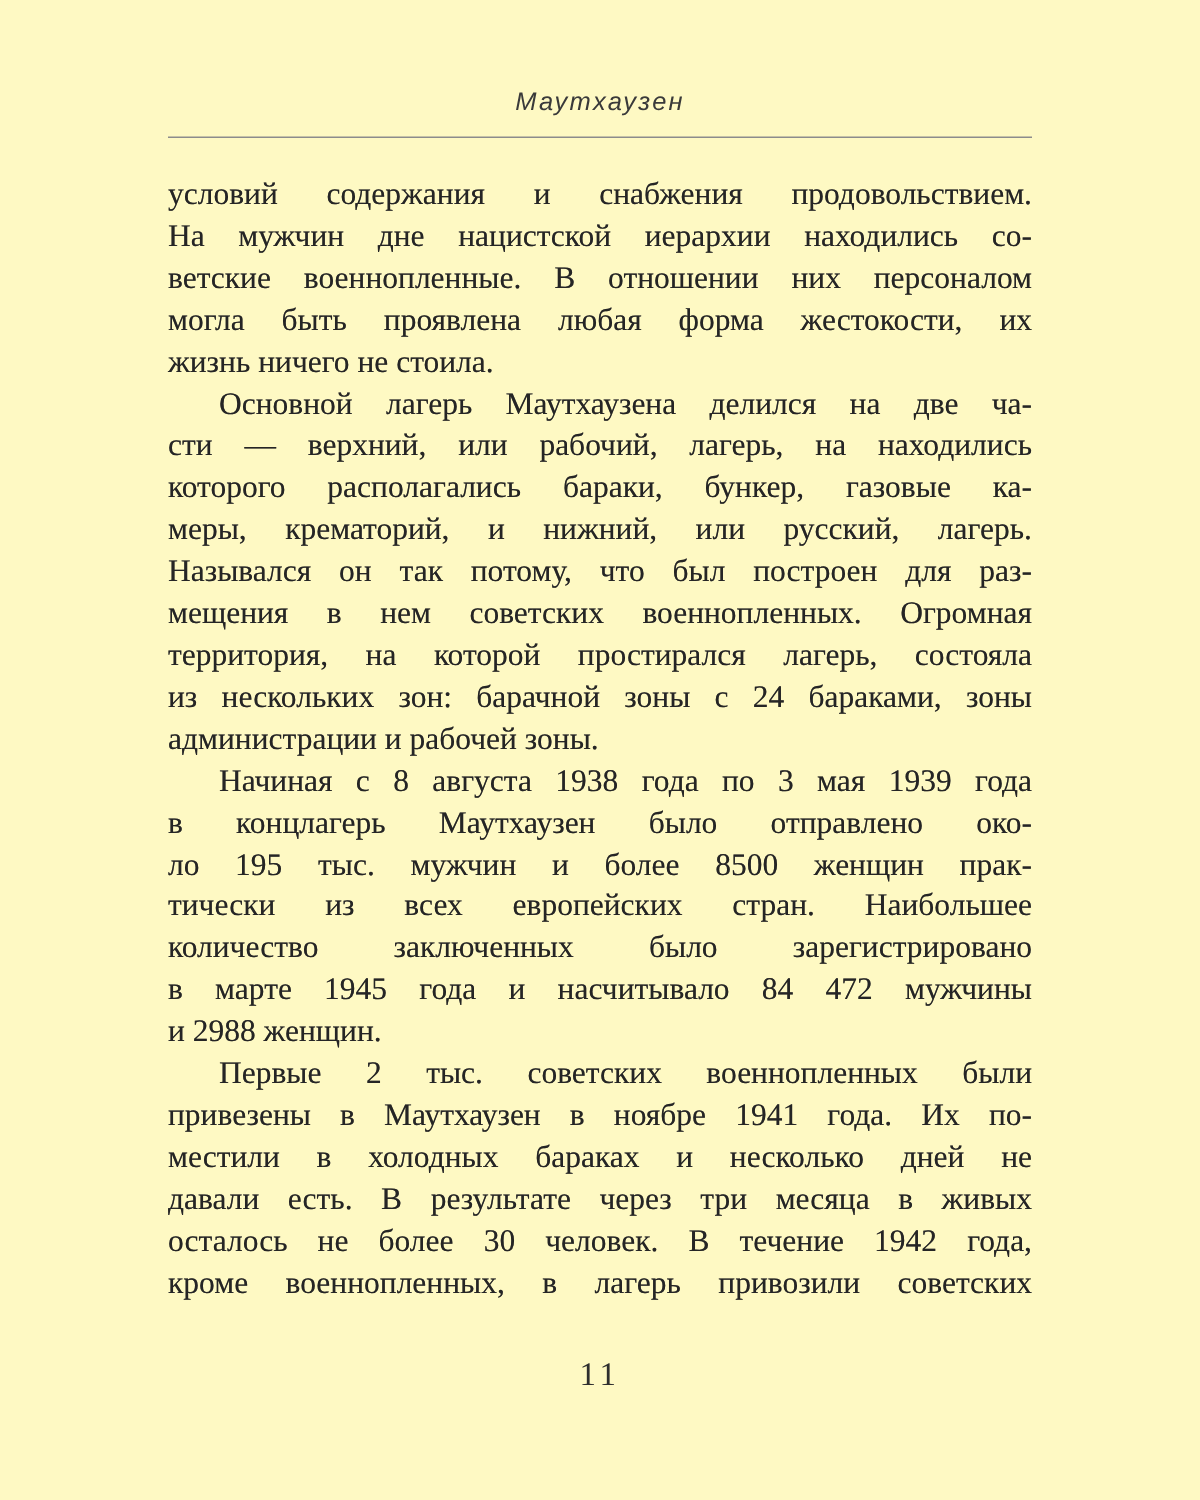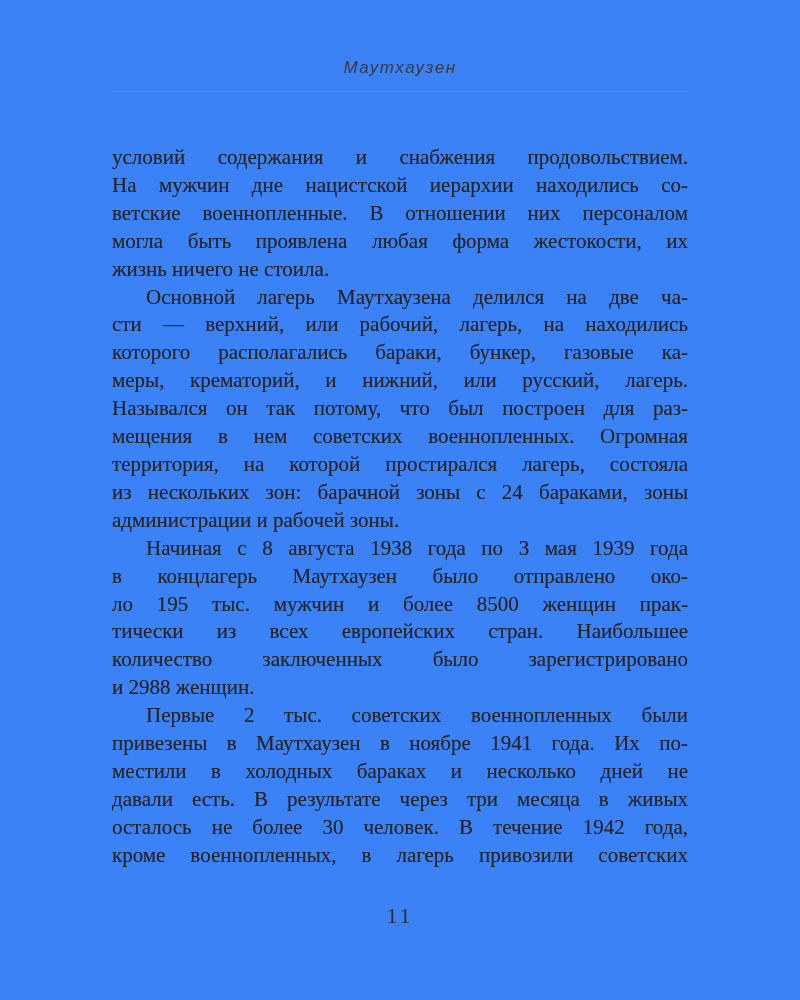--- a/index.html
+++ b/index.html
@@ -4,21 +4,21 @@
 <style>
   html, body {
     margin: 0;
     padding: 0;
     background: #ffffff;
   }
   .page {
     position: relative;
     width: 800px;
     height: 1000px;
-    background: #3b82f6;
+    background: #fef9c3;
     overflow: hidden;
     font-family: "Liberation Serif", serif;
   }
   .running-head {
     position: absolute;
     top: 58px;
     left: 112px;
     width: 576px;
     text-align: center;
     font-family: "Liberation Sans", sans-serif;
@@ -30,21 +30,21 @@
   .head-rule {
     position: absolute;
     top: 91px;
     left: 112px;
     width: 576px;
     height: 1px;
     background: #8c8c8c;
   }
   .text-block {
     position: absolute;
-    top: 144px;
+    top: 116px;
     left: 112px;
     width: 576px;
     font-size: 21px;
     line-height: 27.9px;
     color: #252525;
     text-shadow: 0 0 0.4px rgba(40,40,40,0.55);
   }
   .text-block p {
     margin: 0;
     padding: 0;
@@ -103,20 +103,21 @@
       <span class="ln">из нескольких зон: барачной зоны с 24 бараками, зоны</span>
       <span class="ln last">администрации и рабочей зоны.</span>
     </p>
 
     <p>
       <span class="ln indent">Начиная с 8 августа 1938 года по 3 мая 1939 года</span>
       <span class="ln">в концлагерь Маутхаузен было отправлено око-</span>
       <span class="ln">ло 195 тыс. мужчин и более 8500 женщин прак-</span>
       <span class="ln">тически из всех европейских стран. Наибольшее</span>
       <span class="ln">количество заключенных было зарегистрировано</span>
+      <span class="ln">в марте 1945 года и насчитывало 84 472 мужчины</span>
       <span class="ln last">и 2988 женщин.</span>
     </p>
 
     <p>
       <span class="ln indent">Первые 2 тыс. советских военнопленных были</span>
       <span class="ln">привезены в Маутхаузен в ноябре 1941 года. Их по-</span>
       <span class="ln">местили в холодных бараках и несколько дней не</span>
       <span class="ln">давали есть. В результате через три месяца в живых</span>
       <span class="ln">осталось не более 30 человек. В течение 1942 года,</span>
       <span class="ln">кроме военнопленных, в лагерь привозили советских</span>

